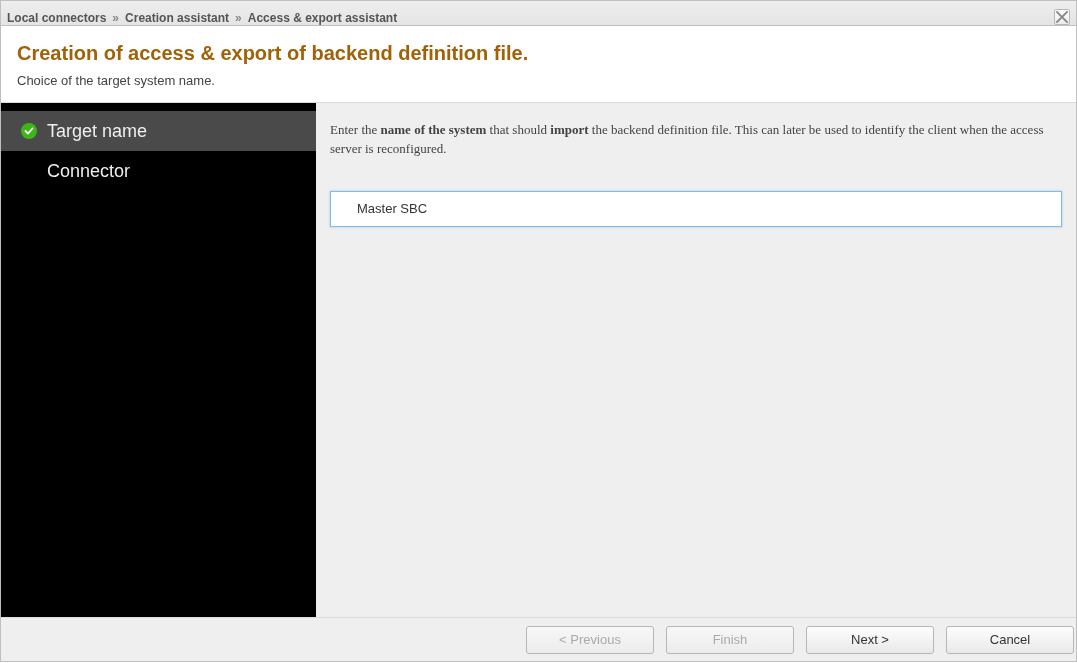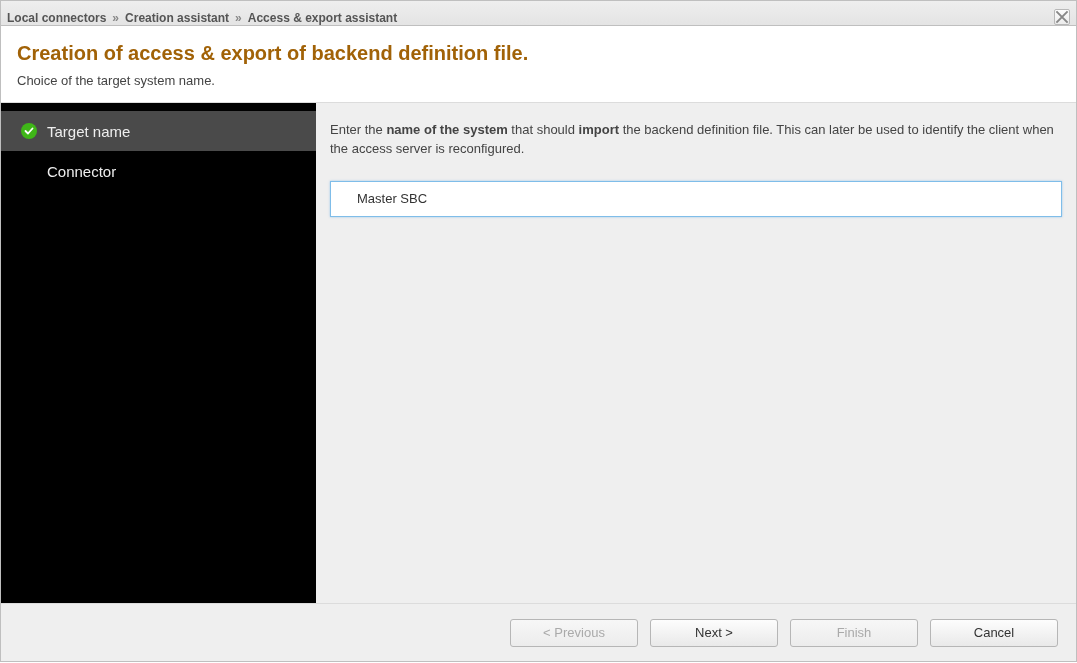--- a/index.html
+++ b/index.html
@@ -83,21 +83,21 @@
       width: 315px;
       background: #000;
       color: #fff;
       padding-top: 8px;
     }
     .step {
       display: flex;
       align-items: center;
       height: 40px;
       padding: 0 0 0 20px;
-      font-size: 15px;
+      font-size: 18px;
       color: #eee;
       cursor: pointer;
     }
     .step.active {
       background: #4a4a4a;
     }
     .step .check {
       width: 16px;
       height: 16px;
       border-radius: 50%;
@@ -120,44 +120,45 @@
     }
     .main {
       flex: 1;
       padding: 18px 14px;
       background: #efefef;
     }
     .instruction {
       font-size: 13px;
       color: #444;
       line-height: 1.45;
-      margin-bottom: 22px;
+      margin-bottom: 32px;
+      font-family: Liberation Serif, serif;
     }
     .instruction b {
       font-weight: bold;
     }
     .text-input {
       width: 100%;
       height: 36px;
       border: 1px solid #7fbde9;
       background: #fff;
       padding: 0 26px;
       font-size: 13px;
       color: #333;
       outline: none;
       box-shadow: 0 0 2px rgba(100,170,230,0.6);
     }
     .footer {
-      height: 58px;
+      height: 44px;
       border-top: 1px solid #dcdcdc;
       background: #efefef;
       display: flex;
       align-items: center;
       justify-content: flex-end;
-      padding: 0 18px;
+      padding: 0 2px;
       gap: 12px;
     }
     .btn {
       width: 128px;
       height: 28px;
       border: 1px solid #b6b6b6;
       border-radius: 3px;
       background: linear-gradient(to bottom, #fdfdfd, #e9e9e9);
       font-size: 13px;
       color: #333;
@@ -213,17 +214,17 @@
     <div class="main">
       <div class="instruction">
         <span>Enter the </span><b>name of the system</b><span> that should </span><b>import</b><span> the backend definition file. This can later be used to identify the client when the access server is reconfigured.</span>
       </div>
       <input type="text" class="text-input" value="Master SBC" style="">
     </div>
   </div>
 
   <div class="footer">
     <button class="btn" disabled="">&lt; Previous</button>
+    <button class="btn" disabled="">Finish</button>
     <button class="btn">Next &gt;</button>
-    <button class="btn" disabled="">Finish</button>
     <button class="btn">Cancel</button>
   </div>
 </div>
 
 </body></html>

